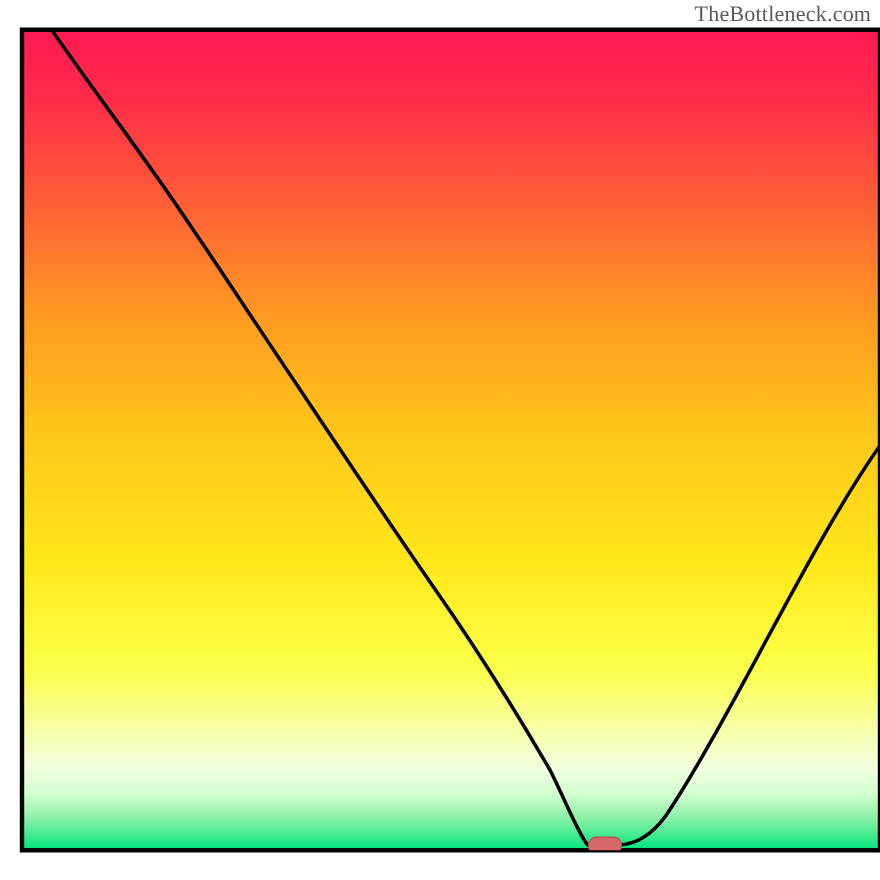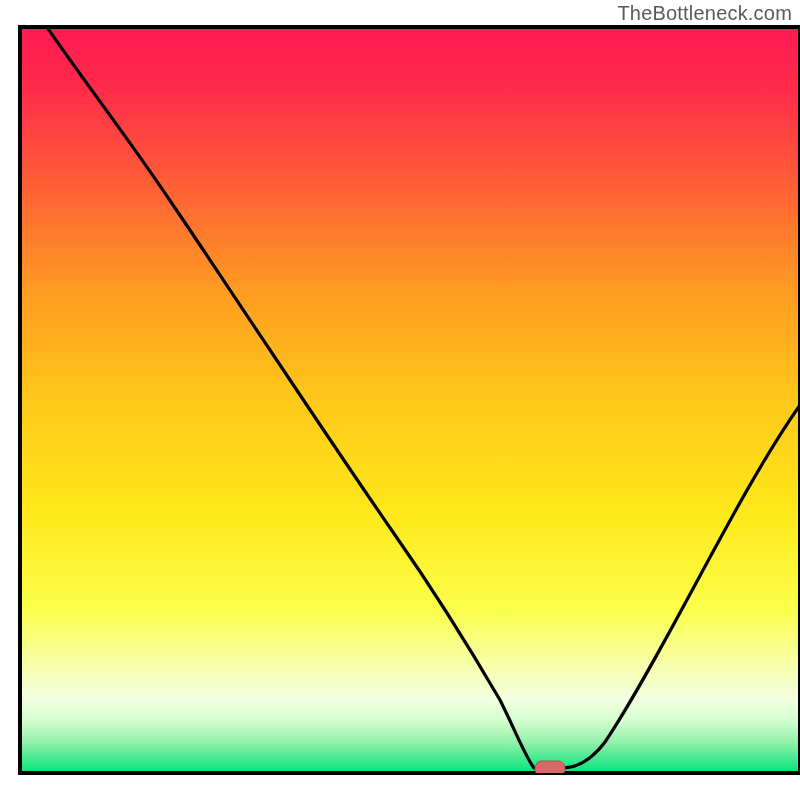--- a/index.html
+++ b/index.html
@@ -7,20 +7,21 @@
     padding: 0;
     width: 800px;
     height: 800px;
     background: #fff;
     font-family: Arial, Helvetica, sans-serif;
   }
   .container {
     position: relative;
     width: 800px;
     height: 800px;
+    font-family: Liberation Serif, serif;
   }
   .watermark {
     position: absolute;
     top: 2px;
     right: 8px;
     font-size: 20px;
     font-weight: 500;
     color: #5a5a5a;
     letter-spacing: 0.2px;
     z-index: 10;

